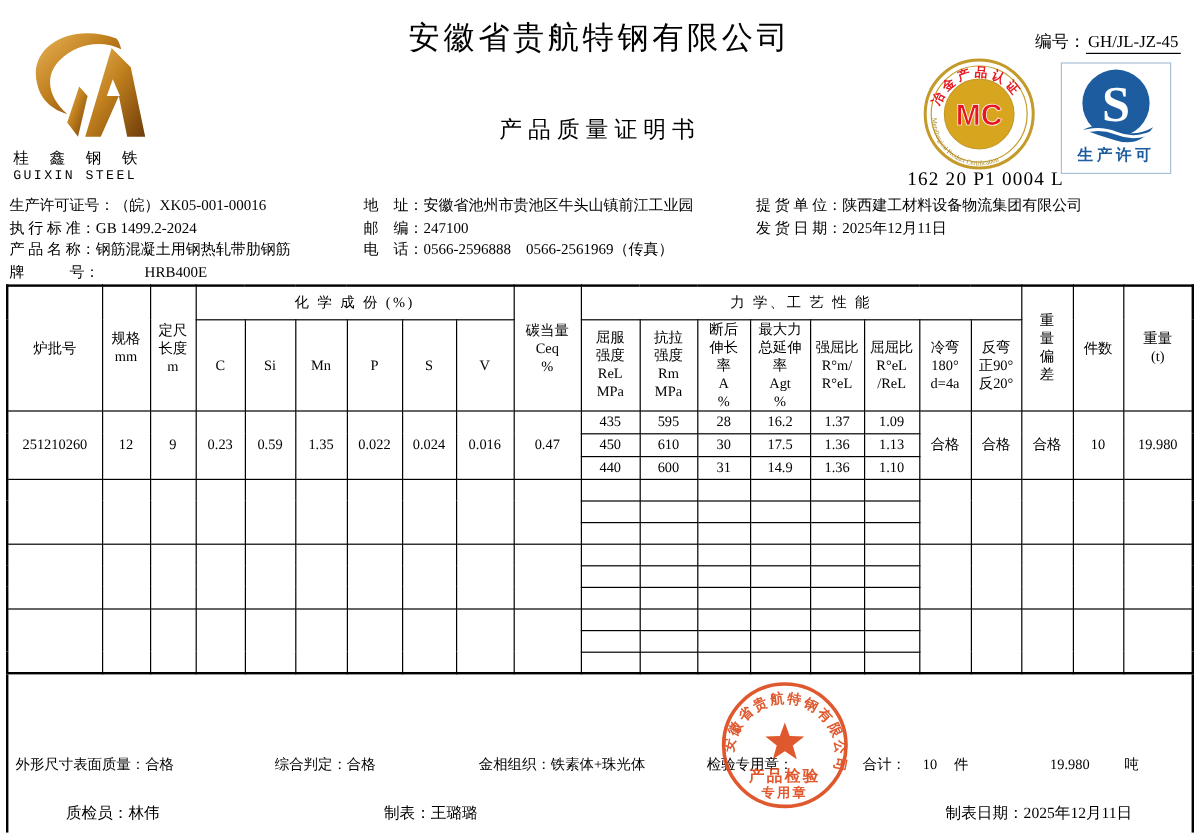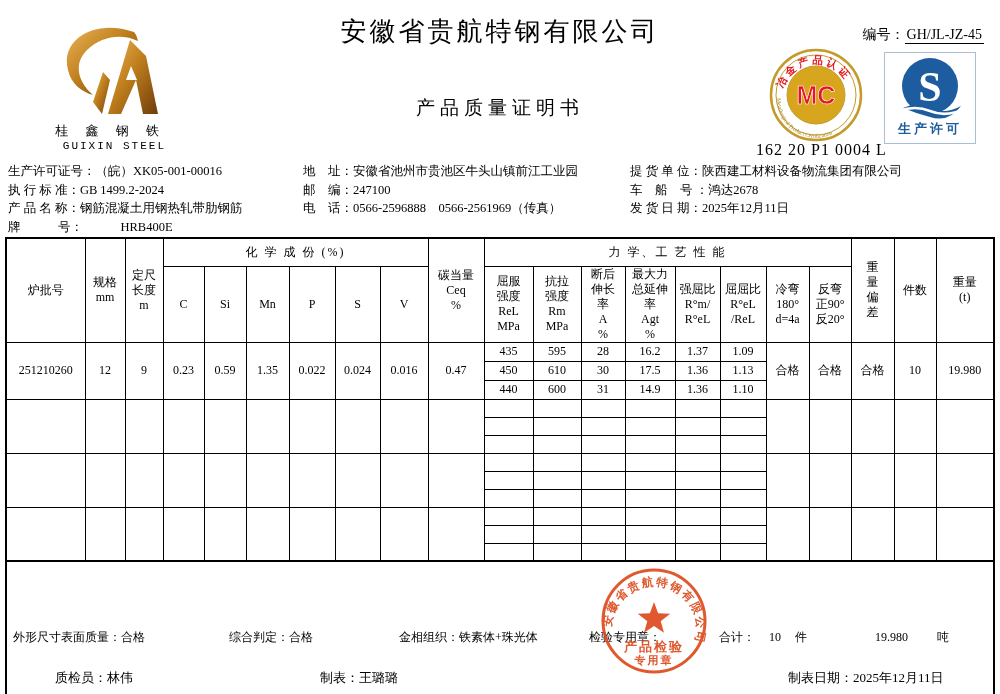--- a/index.html
+++ b/index.html
@@ -8,21 +8,21 @@
     position:relative; width:1000px; height:694px; background:#fff;
     font-family:"Liberation Serif","DejaVu Serif",serif; color:#000; overflow:hidden;
   }
   
   .company-title { position:absolute; top:14px; left:0; width:100%; text-align:center;
     font-size:26px; letter-spacing:3px; font-weight:normal; }
   .doc-title { position:absolute; top:95px; left:0; width:100%; text-align:center;
     font-size:19px; letter-spacing:5px; }
   .serial { position:absolute; top:26px; right:16px; font-size:14px;padding-left:40px; }
   .serial .val { border-bottom:1px solid #000; padding:0 2px 1px 2px; }
-  .logo-block { position:absolute; top:22px; left:42px; width:124px; text-align:right; }
+  .logo-block { position:absolute; top:22px; left:11px; width:124px; text-align:left; }
   .logo-cn { font-size:13px; letter-spacing:7px; margin-top:1px; white-space:nowrap; }
   .logo-en { font-size:11px; letter-spacing:2px; font-family:"Liberation Mono","DejaVu Sans Mono",monospace; }
   .mc-badge { position:absolute; top:48px; left:768px; }
   .mc-number { position:absolute; top:141px; left:756px; width:136px; 
     font-size:16px; letter-spacing:1px; }
   .qs-badge { position:absolute; top:52px; left:884px; border:1px solid #a9bfd6; background:#fff; }
   
   .info { position:absolute; top:162px; font-size:12.5px; line-height:18.5px; white-space:nowrap; }
   .info-left { left:8px; } .info-mid { left:303px; } .info-right { left:630px; }
   .info-row span { vertical-align:top; }
@@ -115,21 +115,20 @@
     <div class="info-row"><span>产 品 名 称：</span><span>钢筋混凝土用钢热轧带肋钢筋</span></div>
     <div class="info-row"><span>牌　　　号：</span><span>　　　HRB400E</span></div>
   </div>
   <div class="info info-mid">
     <div class="info-row"><span>地　址：</span><span>安徽省池州市贵池区牛头山镇前江工业园</span></div>
     <div class="info-row"><span>邮　编：</span><span>247100</span></div>
     <div class="info-row"><span>电　话：</span><span>0566-2596888　0566-2561969（传真）</span></div>
   </div>
   <div class="info info-right">
     <div class="info-row"><span>提 货 单 位：</span><span>陕西建工材料设备物流集团有限公司</span></div>
-    <div class="info-row"><span>车　船　号 ：</span><span>鸿达2678</span></div>
     <div class="info-row"><span>发 货 日 期：</span><span>2025年12月11日</span></div>
   </div>
 
   <table class="cert">
     <colgroup id="cert-cols">
         <col style="width: 79px;">
         <col style="width: 40px;">
         <col style="width: 38px;">
         <col style="width: 41px;">
         <col style="width: 42px;">

